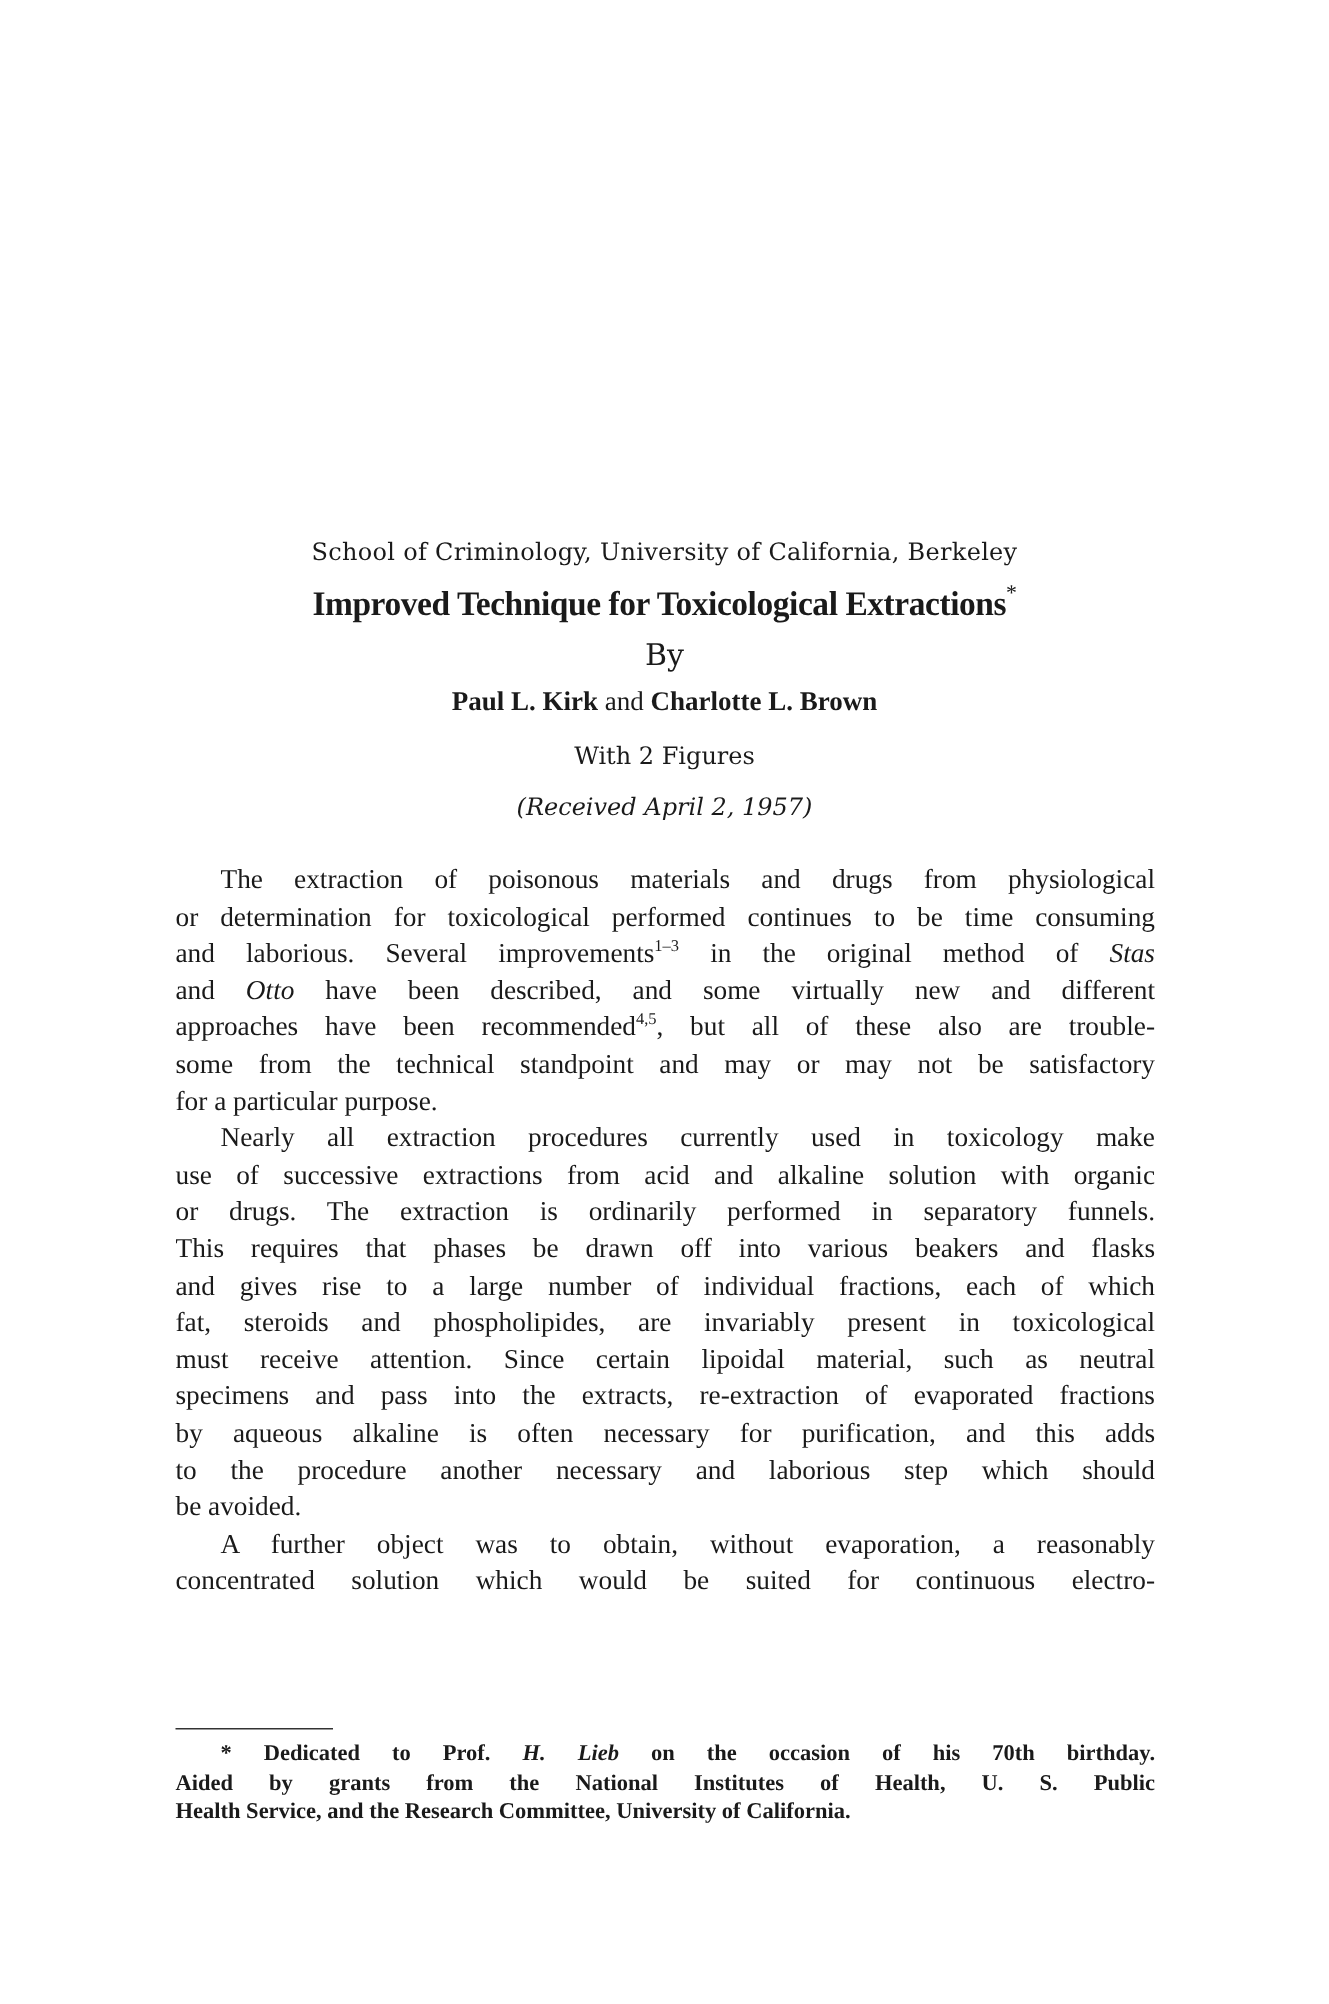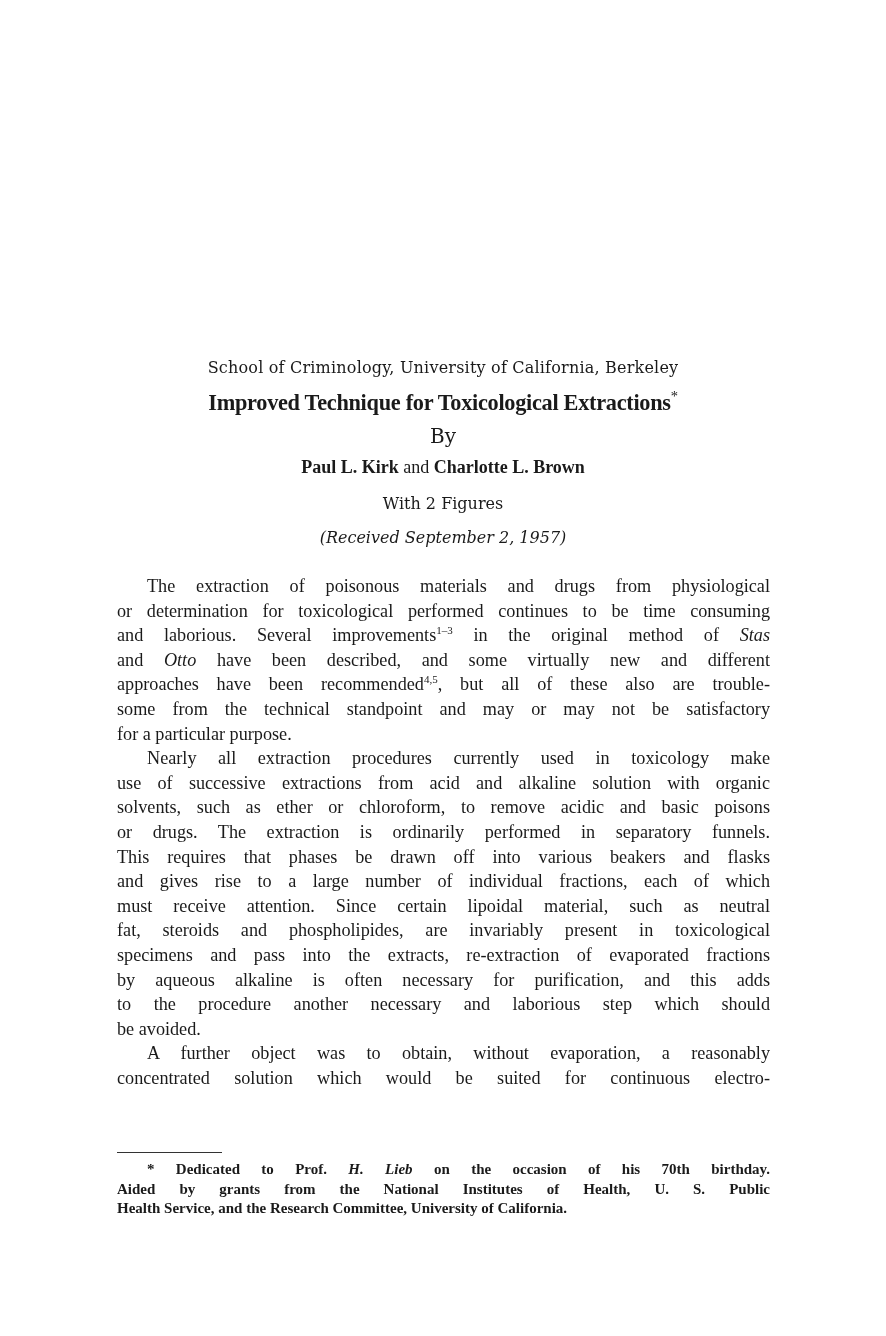--- a/index.html
+++ b/index.html
@@ -39,41 +39,40 @@
   <div class="center affil">School of Criminology, University of California, Berkeley</div>
 
   <div class="center title"><span>Improved Technique for Toxicological Extractions</span><sup>*</sup></div>
 
   <div class="center by">By</div>
 
   <div class="center authors"><b>Paul L. Kirk</b> <span>and</span> <b>Charlotte L. Brown</b></div>
 
   <div class="center figs">With 2 Figures</div>
 
-  <div class="center received">(Received September 2, 1957)</div>
+  <div class="center received">(Received April 2, 1957)</div>
 
   <div class="body">
     <div>
       <span class="line indent">The extraction of poisonous materials and drugs from physiological</span>
       <span class="line">or determination for toxicological performed continues to be time consuming</span>
       <span class="line"><span>and laborious. Several improvements</span><sup>1–3</sup><span> in the original method of </span><i>Stas</i></span>
       <span class="line"><span>and </span><i>Otto</i><span> have been described, and some virtually new and different</span></span>
       <span class="line"><span>approaches have been recommended</span><sup>4,5</sup><span>, but all of these also are trouble-</span></span>
       <span class="line">some from the technical standpoint and may or may not be satisfactory</span>
       <span class="line last">for a particular purpose.</span>
     </div>
     <div>
       <span class="line indent">Nearly all extraction procedures currently used in toxicology make</span>
       <span class="line">use of successive extractions from acid and alkaline solution with organic</span>
-      <span class="line">solvents, such as ether or chloroform, to remove acidic and basic poisons</span>
       <span class="line">or drugs. The extraction is ordinarily performed in separatory funnels.</span>
       <span class="line">This requires that phases be drawn off into various beakers and flasks</span>
       <span class="line">and gives rise to a large number of individual fractions, each of which</span>
+      <span class="line">fat, steroids and phospholipides, are invariably present in toxicological</span>
       <span class="line">must receive attention. Since certain lipoidal material, such as neutral</span>
-      <span class="line">fat, steroids and phospholipides, are invariably present in toxicological</span>
       <span class="line">specimens and pass into the extracts, re-extraction of evaporated fractions</span>
       <span class="line">by aqueous alkaline is often necessary for purification, and this adds</span>
       <span class="line">to the procedure another necessary and laborious step which should</span>
       <span class="line last">be avoided.</span>
     </div>
     <div>
       <span class="line indent">A further object was to obtain, without evaporation, a reasonably</span>
       <span class="line">concentrated solution which would be suited for continuous electro-</span>
     </div>
   </div>

